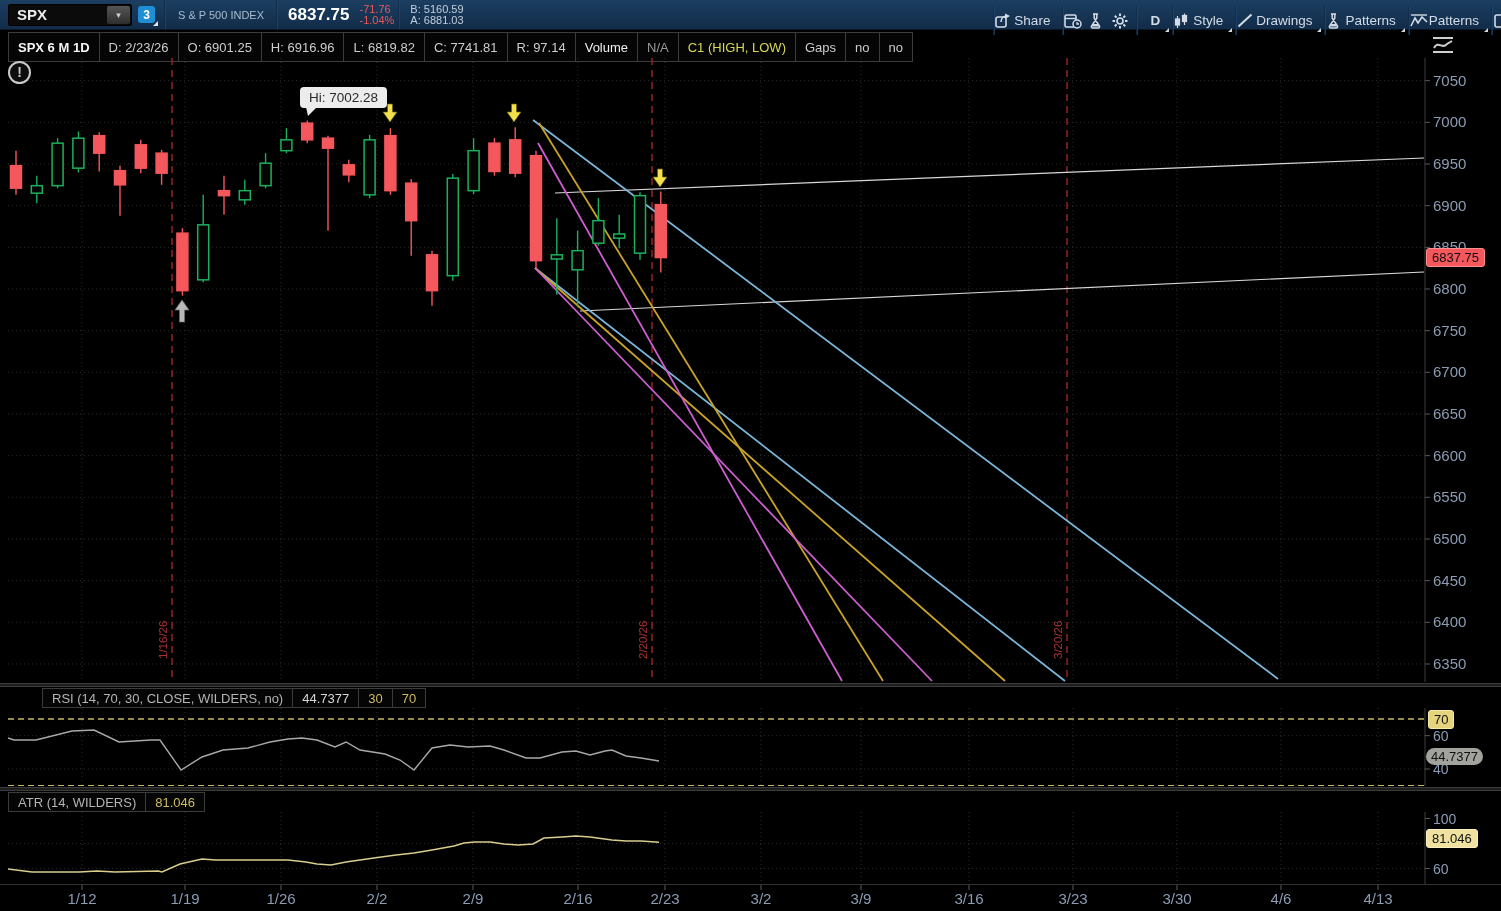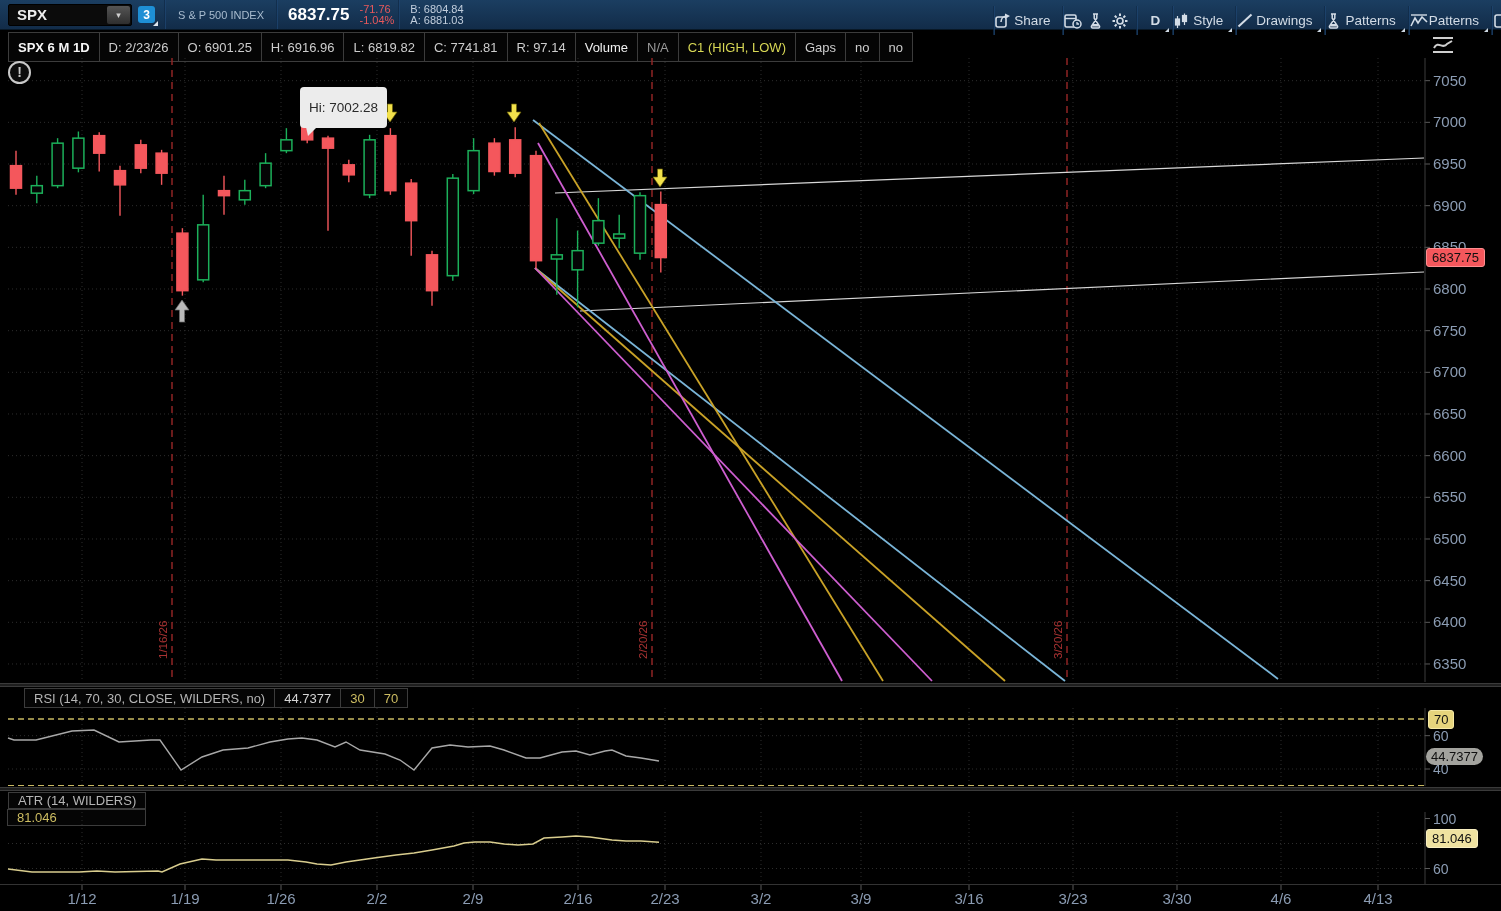--- a/index.html
+++ b/index.html
@@ -32,32 +32,32 @@
   
   .hrow{display:flex;align-items:stretch;font-size:13px;color:#cdcdcd;}
   #chart-header{left:8px;top:32px;height:30px;}
   .hcell{padding:0 9px;border:1px solid #3c3c3c;margin-left:-1px;display:flex;align-items:center;white-space:nowrap;background:#050505;}
   .hcell.first{margin-left:0;}
   .htitle{color:#f5f5f5;font-weight:bold;}
   .hyellow{color:#d8d855;}
   .hbold{color:#f0f0f0;font-weight:normal;}
   
   .pane-sep{left:0;width:1501px;background:#1e1e1e;border-top:1px solid #3a3a3a;border-bottom:1px solid #3a3a3a;height:2px;}
-  #rsi-header{left:0;top:688px;height:20px;padding-left:24px;}
-  #atr-header{left:8px;top:792px;height:20px;flex-direction:column;}
+  #rsi-header{left:18px;top:688px;height:20px;padding-left:24px;}
+  #atr-header{left:8px;top:792px;height:20px;}
   svg{position:absolute;left:0;}
   svg text{font-family:"Liberation Sans",sans-serif;}
   
   .bubble{position:absolute;font-size:13px;color:#101010;padding:0 5px;border-radius:3px;line-height:17px;white-space:nowrap;}
   #price-bubble{left:1426px;top:248px;background:#f4575c;border:1px solid #ff8d90;}
   #rsi70-bubble{left:1428px;top:710px;background:#e6d47c;border:1px solid #f6e9a5;}
   #rsival-bubble{left:1426px;top:748px;background:#a3a39e;border-radius:9px;}
   #atrval-bubble{left:1426px;top:829px;background:#efe2a0;border:1px solid #f8eec0;}
   #hi-callout{left:300px;top:87px;background:#ececec;color:#2a2a2a;font-size:13.5px;border-radius:4px;
-    padding:11px 9px;line-height:19px;}
+    padding:1px 9px;line-height:19px;}
   #hi-callout::after{content:"";position:absolute;left:6px;bottom:-8px;border-style:solid;
     border-width:9px 9px 0 2px;border-color:#ececec transparent transparent transparent;}
   #excl-icon{left:8px;top:61px;width:19px;height:19px;border:2px solid #c9c9c9;border-radius:50%;
     color:#c9c9c9;font-weight:bold;font-size:14px;text-align:center;line-height:18px;background:#0d0d0d;}
   #fit-icon{left:1430px;top:34px;width:26px;height:22px;}
 </style>
 </head>
 <body>
 
 <div id="toolbar" class="abs">
@@ -70,21 +70,21 @@
     <div class="tb-sep" style="margin-left:9px"></div>
     <span class="tb-text">S &amp; P 500 INDEX</span>
     <div class="tb-sep"></div>
     <span class="tb-last">6837.75</span>
     <div class="tb-chg">
       <span>-71.76</span>
       <span>-1.04%</span>
     </div>
     <div class="tb-sep"></div>
     <div class="tb-ba">
-      <span>B: 6804.84</span>
+      <span>B: 5160.59</span>
       <span>A: 6881.03</span>
     </div>
   </div>
   <div class="tb-right">
     <div class="tb-sep"></div>
     <div class="tb-btn">
       <span class="ticon">
         <svg width="17" height="15" viewBox="0 0 17 15">
             <rect x="1" y="4" width="10" height="10" rx="2" fill="none" stroke="#d3dce6" stroke-width="1.6"></rect>
             <path d="M6 9 C6 5 9 3 12 3" fill="none" stroke="#d3dce6" stroke-width="1.6"></path>

